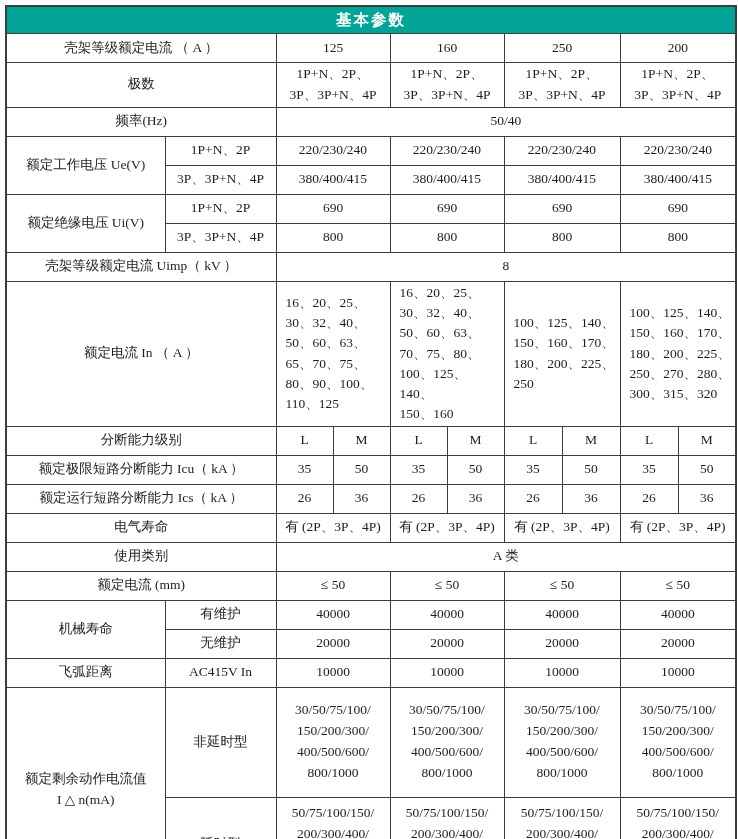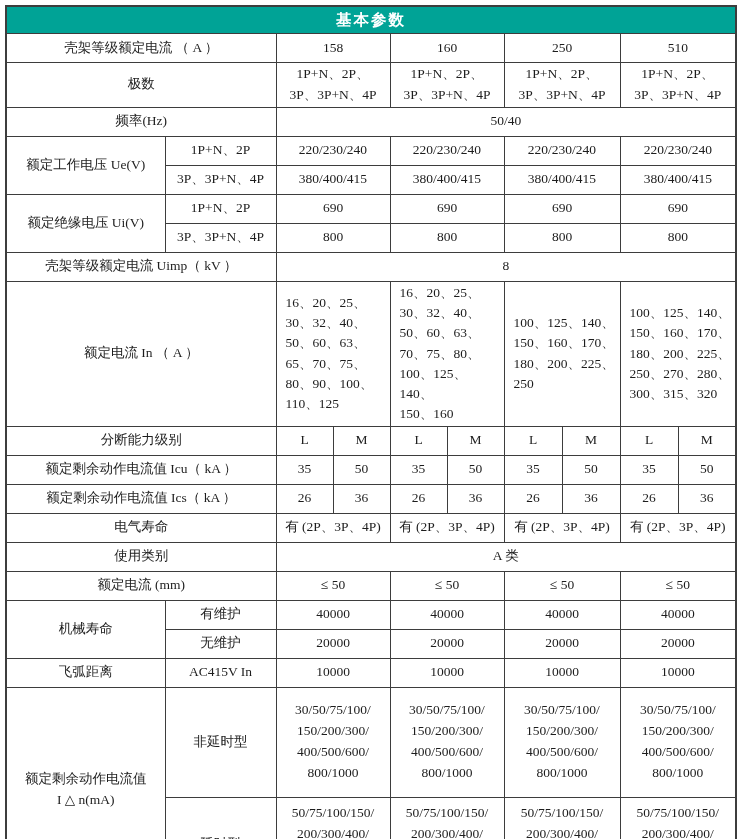--- a/index.html
+++ b/index.html
@@ -70,24 +70,24 @@
       <col style="width:58px">
         <col style="width:58px">
     </colgroup>
     <tbody>
       <tr>
         <td class="hd" colspan="10">基本参数</td>
       </tr>
 
       <tr class="r28">
         <td colspan="2">壳架等级额定电流 （ A ）</td>
-        <td colspan="2">158</td>
+        <td colspan="2">125</td>
         <td colspan="2">160</td>
         <td colspan="2">250</td>
-        <td colspan="2">510</td>
+        <td colspan="2">200</td>
       </tr>
 
       <tr class="r43">
         <td colspan="2">极数</td>
         <td colspan="2" class="ml">1P+N、2P、
 3P、3P+N、4P</td>
         <td colspan="2" class="ml">1P+N、2P、
 3P、3P+N、4P</td>
         <td colspan="2" class="ml">1P+N、2P、
 3P、3P+N、4P</td>
@@ -168,33 +168,33 @@
         <td>M</td>
         <td>L</td>
         <td>M</td>
         <td>L</td>
         <td>M</td>
         <td>L</td>
         <td>M</td>
       </tr>
 
       <tr class="r28">
-        <td colspan="2">额定剩余动作电流值 Icu（ kA ）</td>
-        <td>35</td>
-        <td>50</td>
-        <td>35</td>
-        <td>50</td>
-        <td>35</td>
-        <td>50</td>
-        <td>35</td>
-        <td>50</td>
-      </tr>
-
-      <tr class="r28">
-        <td colspan="2">额定剩余动作电流值 Ics（ kA ）</td>
+        <td colspan="2">额定极限短路分断能力 Icu（ kA ）</td>
+        <td>35</td>
+        <td>50</td>
+        <td>35</td>
+        <td>50</td>
+        <td>35</td>
+        <td>50</td>
+        <td>35</td>
+        <td>50</td>
+      </tr>
+
+      <tr class="r28">
+        <td colspan="2">额定运行短路分断能力 Ics（ kA ）</td>
         <td>26</td>
         <td>36</td>
         <td>26</td>
         <td>36</td>
         <td>26</td>
         <td>36</td>
         <td>26</td>
         <td>36</td>
       </tr>
 

